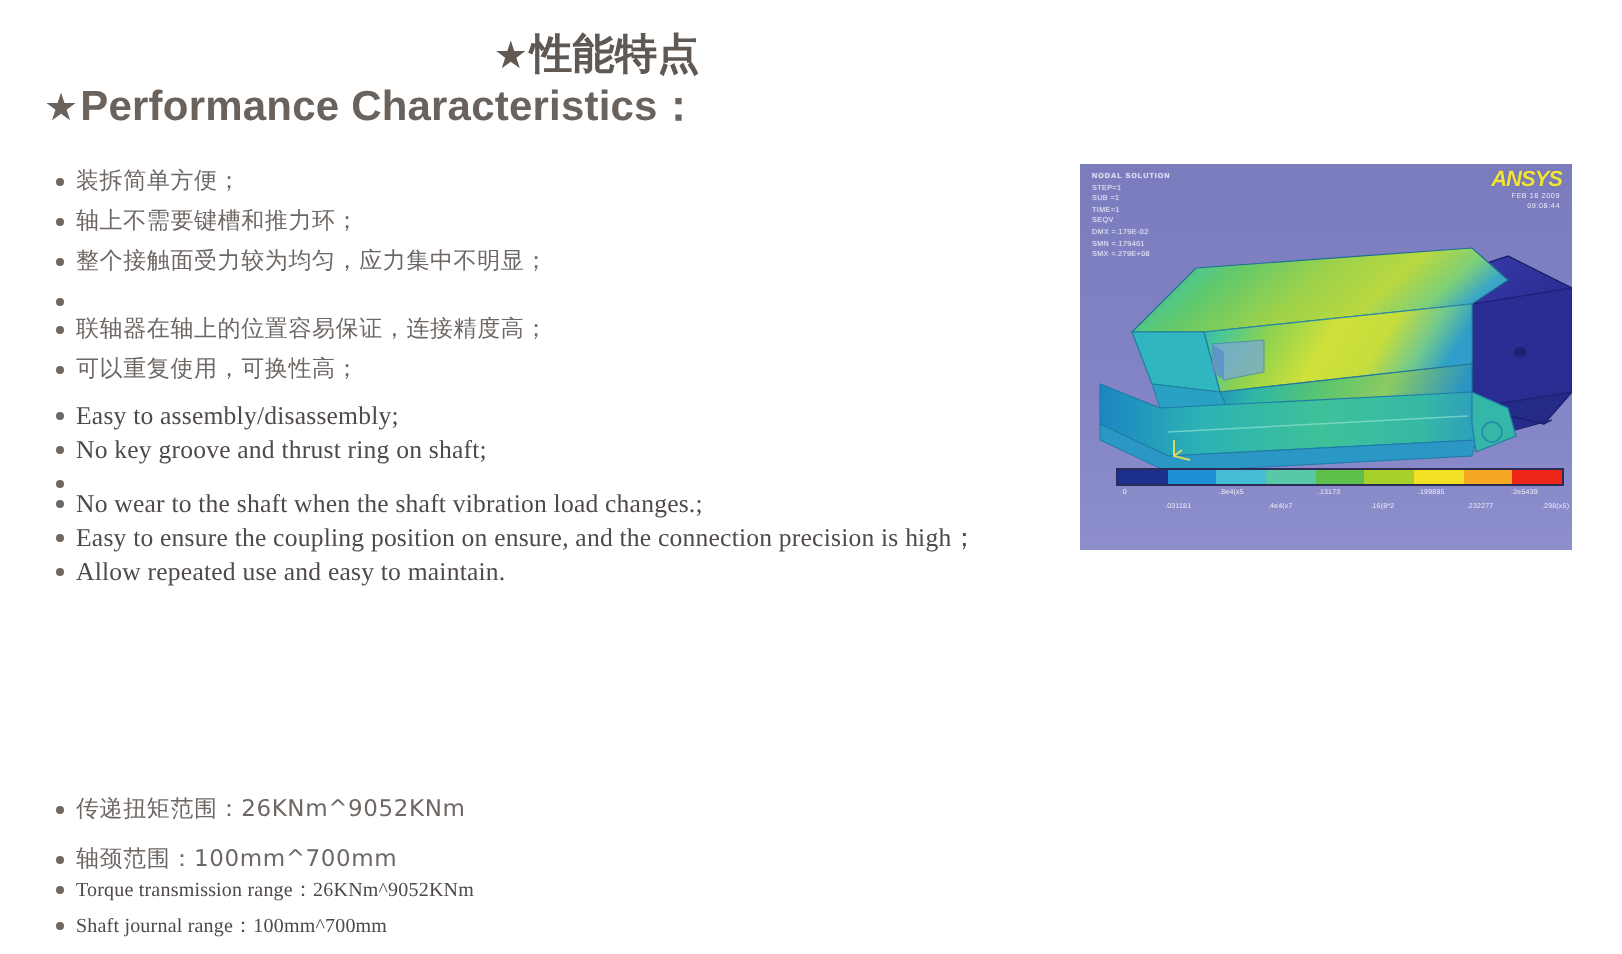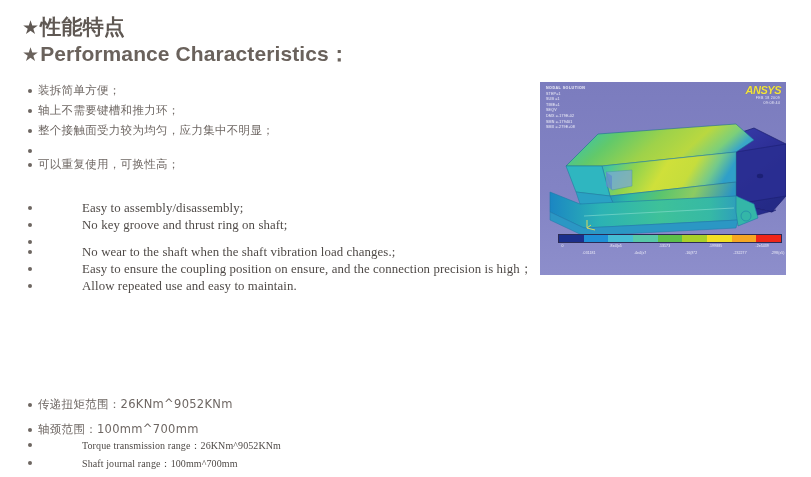--- a/index.html
+++ b/index.html
@@ -24,20 +24,21 @@
   
   .heading-block { position: absolute; }
   .heading-cn {
     font-family: "DejaVu Sans", "Liberation Sans", sans-serif;
     font-weight: 700;
     font-size: 21px;
     line-height: 26px;
     color: #5f5853;
     letter-spacing: 0.2px;
     white-space: nowrap;
+    text-align: right;
   }
   .heading-en {
     font-family: "Liberation Sans", sans-serif;
     font-weight: 700;
     font-size: 21px;
     line-height: 27px;
     color: #6a625c;
     letter-spacing: 0.1px;
     white-space: nowrap;
   }
@@ -74,21 +75,21 @@
     letter-spacing: 0.3px;
   }
   .li-en .txt {
     font-family: "Liberation Serif", serif;
     font-size: 12.8px;
     line-height: 17px;
     color: #4f4a47;
     letter-spacing: 0.1px;
   }
   .list-cn .li { margin-bottom: 2.5px; }
-  .list-en .li { margin-bottom: 0px; gap: 44px; }
+  .list-en .li { margin-bottom: 0px; }
   .list-en .dot { margin-top: 6px; }
 
   .list-range-cn .li { margin-bottom: 8px; }
   .list-range-cn .txt {
     font-family: "DejaVu Sans", "Liberation Sans", sans-serif;
     font-size: 11.5px;
     line-height: 17px;
     color: #6e6763;
   }
   .list-range-en .txt {
@@ -213,20 +214,24 @@
     <div class="li li-cn">
       <span class="dot"></span>
       <span class="txt">轴上不需要键槽和推力环；</span>
     </div>
     <div class="li li-cn">
       <span class="dot"></span>
       <span class="txt">整个接触面受力较为均匀，应力集中不明显；</span>
     </div>
     <div class="li li-cn">
       <span class="dot"></span>
+    </div>
+    <div class="li li-cn">
+      <span class="dot"></span>
+      <span class="txt">联轴器在轴上的位置容易保证，连接精度高；</span>
     </div>
     <div class="li li-cn">
       <span class="dot"></span>
       <span class="txt">可以重复使用，可换性高；</span>
     </div>
   </div>
 
   <div class="list list-en" style="left:28px; top:200px;">
     <div class="li li-en">
       <span class="dot"></span>

